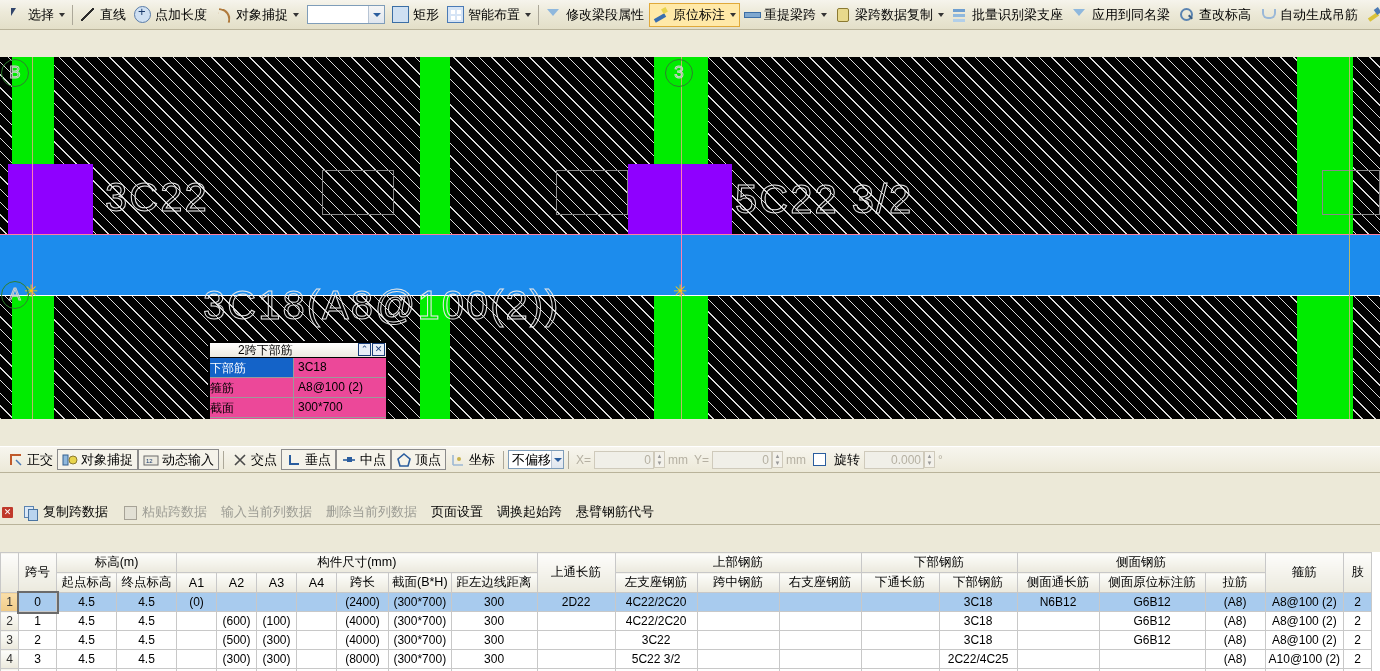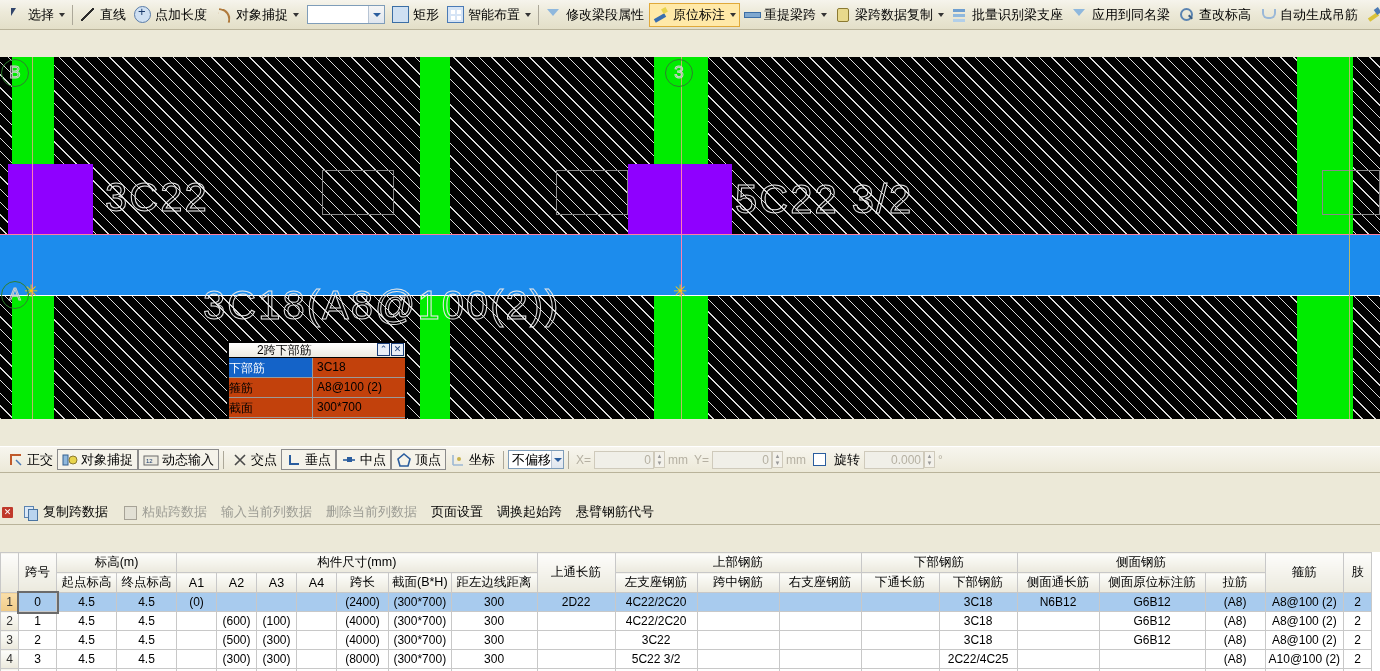--- a/index.html
+++ b/index.html
@@ -102,22 +102,22 @@
   }
   .vline { position:absolute; width:1px; background:#b9b96a; }
   .vline-pink { position:absolute; width:1px; background:#ff7fb0; }
   .hline-pink { position:absolute; height:1px; background:#ff7f9f; }
   .hline-white { position:absolute; height:1px; background:#ffffff; }
   .ucs { position:absolute; left:40px; top:388px; width:60px; height:60px; }
   .snap-marker { position:absolute; color:#ffcc00; font-size:17px; line-height:10px; }
 
   
   .fl-dialog {
-    position: absolute; left: 227px; top: 284px; width: 180px;
-    border: 2px solid #000; background: #c2410c;
+    position: absolute; left: 208px; top: 284px; width: 180px;
+    border: 2px solid #000; background: #ec4899;
     font-size: 12px; z-index: 40;
   }
   .fl-title {
     height: 15px; background: linear-gradient(to bottom,#ffffff,#eceae0);
     display: flex; align-items: center; padding-left: 28px;
     font-size: 12px; color: #000; border-bottom: 1px solid #000; position: relative;
   }
   .fl-btns { position: absolute; right: 1px; top: 0px; display: flex; gap: 1px; }
   .fl-btn {
     width: 13px; height: 13px; border: 1px solid #1b3f7a; background: #e8eef7;

